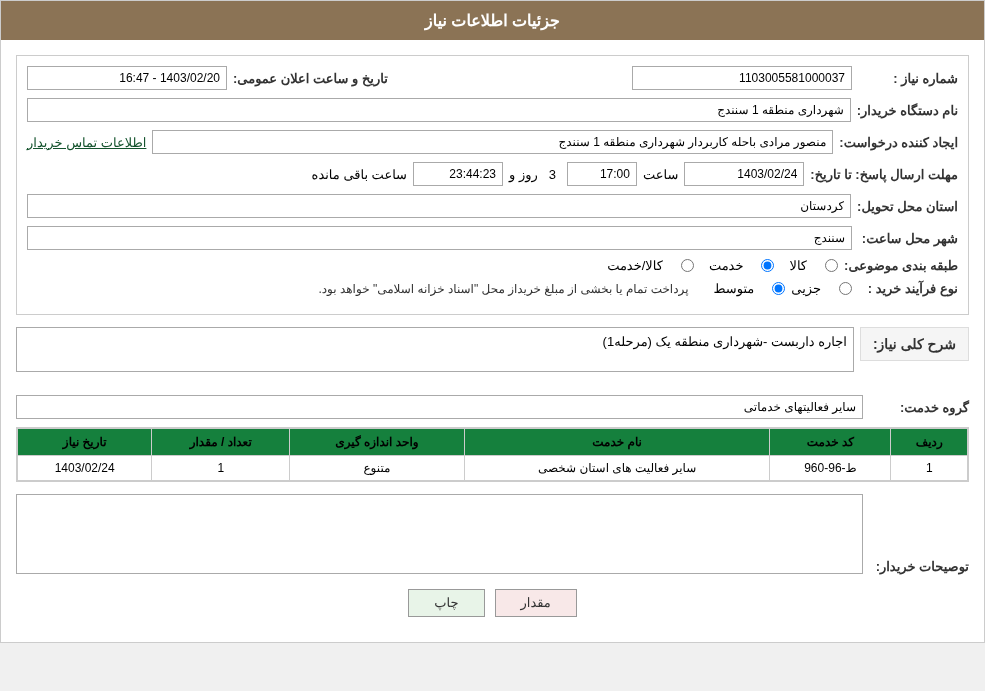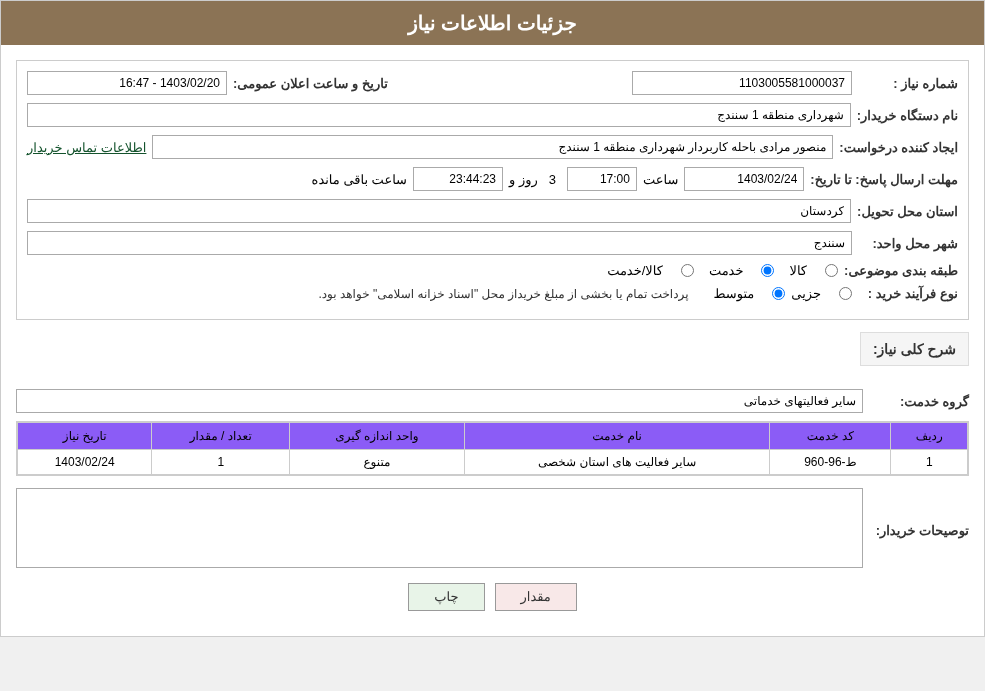--- a/index.html
+++ b/index.html
@@ -13,21 +13,21 @@
       max-width: 985px;
       margin: 0 auto;
       background: #fff;
       border: 1px solid #ccc;
     }
     .header-bar {
       background: #8b7355;
       color: #fff;
       text-align: center;
       padding: 10px;
-      font-size: 20px;
+      font-size: 16px;
       font-weight: bold;
     }
     .content {
       padding: 15px;
     }
     .info-section {
       border: 1px solid #ccc;
       padding: 10px;
       margin-bottom: 12px;
     }
@@ -85,25 +85,25 @@
     }
     .table-container {
       border: 1px solid #ccc;
       margin-bottom: 12px;
     }
     table {
       width: 100%;
       border-collapse: collapse;
     }
     th {
-      background: #8b5cf6;
+      background: #15803d;
       border: 1px solid #ccc;
       padding: 6px 8px;
       text-align: center;
-      font-weight: normal;
+      font-weight: bold;
       font-size: 12px;
     }
     td {
       border: 1px solid #ccc;
       padding: 5px 8px;
       text-align: center;
       font-size: 12px;
     }
     .textarea-field {
       width: 100%;
@@ -189,21 +189,21 @@
         <input class="input-field readonly" type="text" style="max-width: 90px;" readonly="" value="23:44:23">
         <span>ساعت باقی مانده</span>
       </div>
 
       <div class="row">
         <span class="label">استان محل تحویل:</span>
         <input class="input-field readonly" type="text" style="flex: 1 1 0%;" readonly="" value="کردستان">
       </div>
 
       <div class="row">
-        <span class="label">شهر محل واحد:</span>
+        <span class="label">شهر محل ساعت:</span>
         <input class="input-field readonly" type="text" style="flex: 1 1 0%;" readonly="" value="سنندج">
       </div>
 
       <div class="row">
         <span class="label">طبقه بندی موضوعی:</span>
         <div class="radio-group">
           <label class="radio-label">
             <input type="radio" name="tabaqe" style="">
             <span>کالا</span>
           </label>
@@ -230,20 +230,23 @@
         </label>
         <span class="note-text" style="margin-right:19px;">پرداخت تمام یا بخشی از مبلغ خریداز محل "اسناد خزانه اسلامی" خواهد بود.</span>
       </div>
 
     </div>
 
     
     <div class="row" style="align-items:flex-start;">
       <div class="section-title" style="margin-bottom:0; white-space:nowrap;">
         <span>شرح کلی نیاز:</span>
+      </div>
+      <div style="flex:1; border:1px solid #aaa; padding:6px; min-height:45px; background:#fff;">
+        <span>اجاره داربست -شهرداری منطقه یک (مرحله1)</span>
       </div>
     </div>
 
     <br>
 
     
 
     
     <div class="group-service-row">
       <span class="label">گروه خدمت:</span>
@@ -270,21 +273,21 @@
             <td>سایر فعالیت های استان شخصی</td>
             <td>متنوع</td>
             <td>1</td>
             <td>1403/02/24</td>
           </tr>
         </tbody>
       </table>
     </div>
 
     
-    <div class="row" style="align-items:center;">
+    <div class="row" style="align-items:flex-end;">
       <span class="label" style="padding-top:5px;">توصیحات خریدار:</span>
       <textarea class="textarea-field" style=""></textarea>
     </div>
 
     
     <div class="button-row">
       <button class="btn btn-back">مقدار</button>
       <button class="btn btn-print">چاپ</button>
     </div>
 

